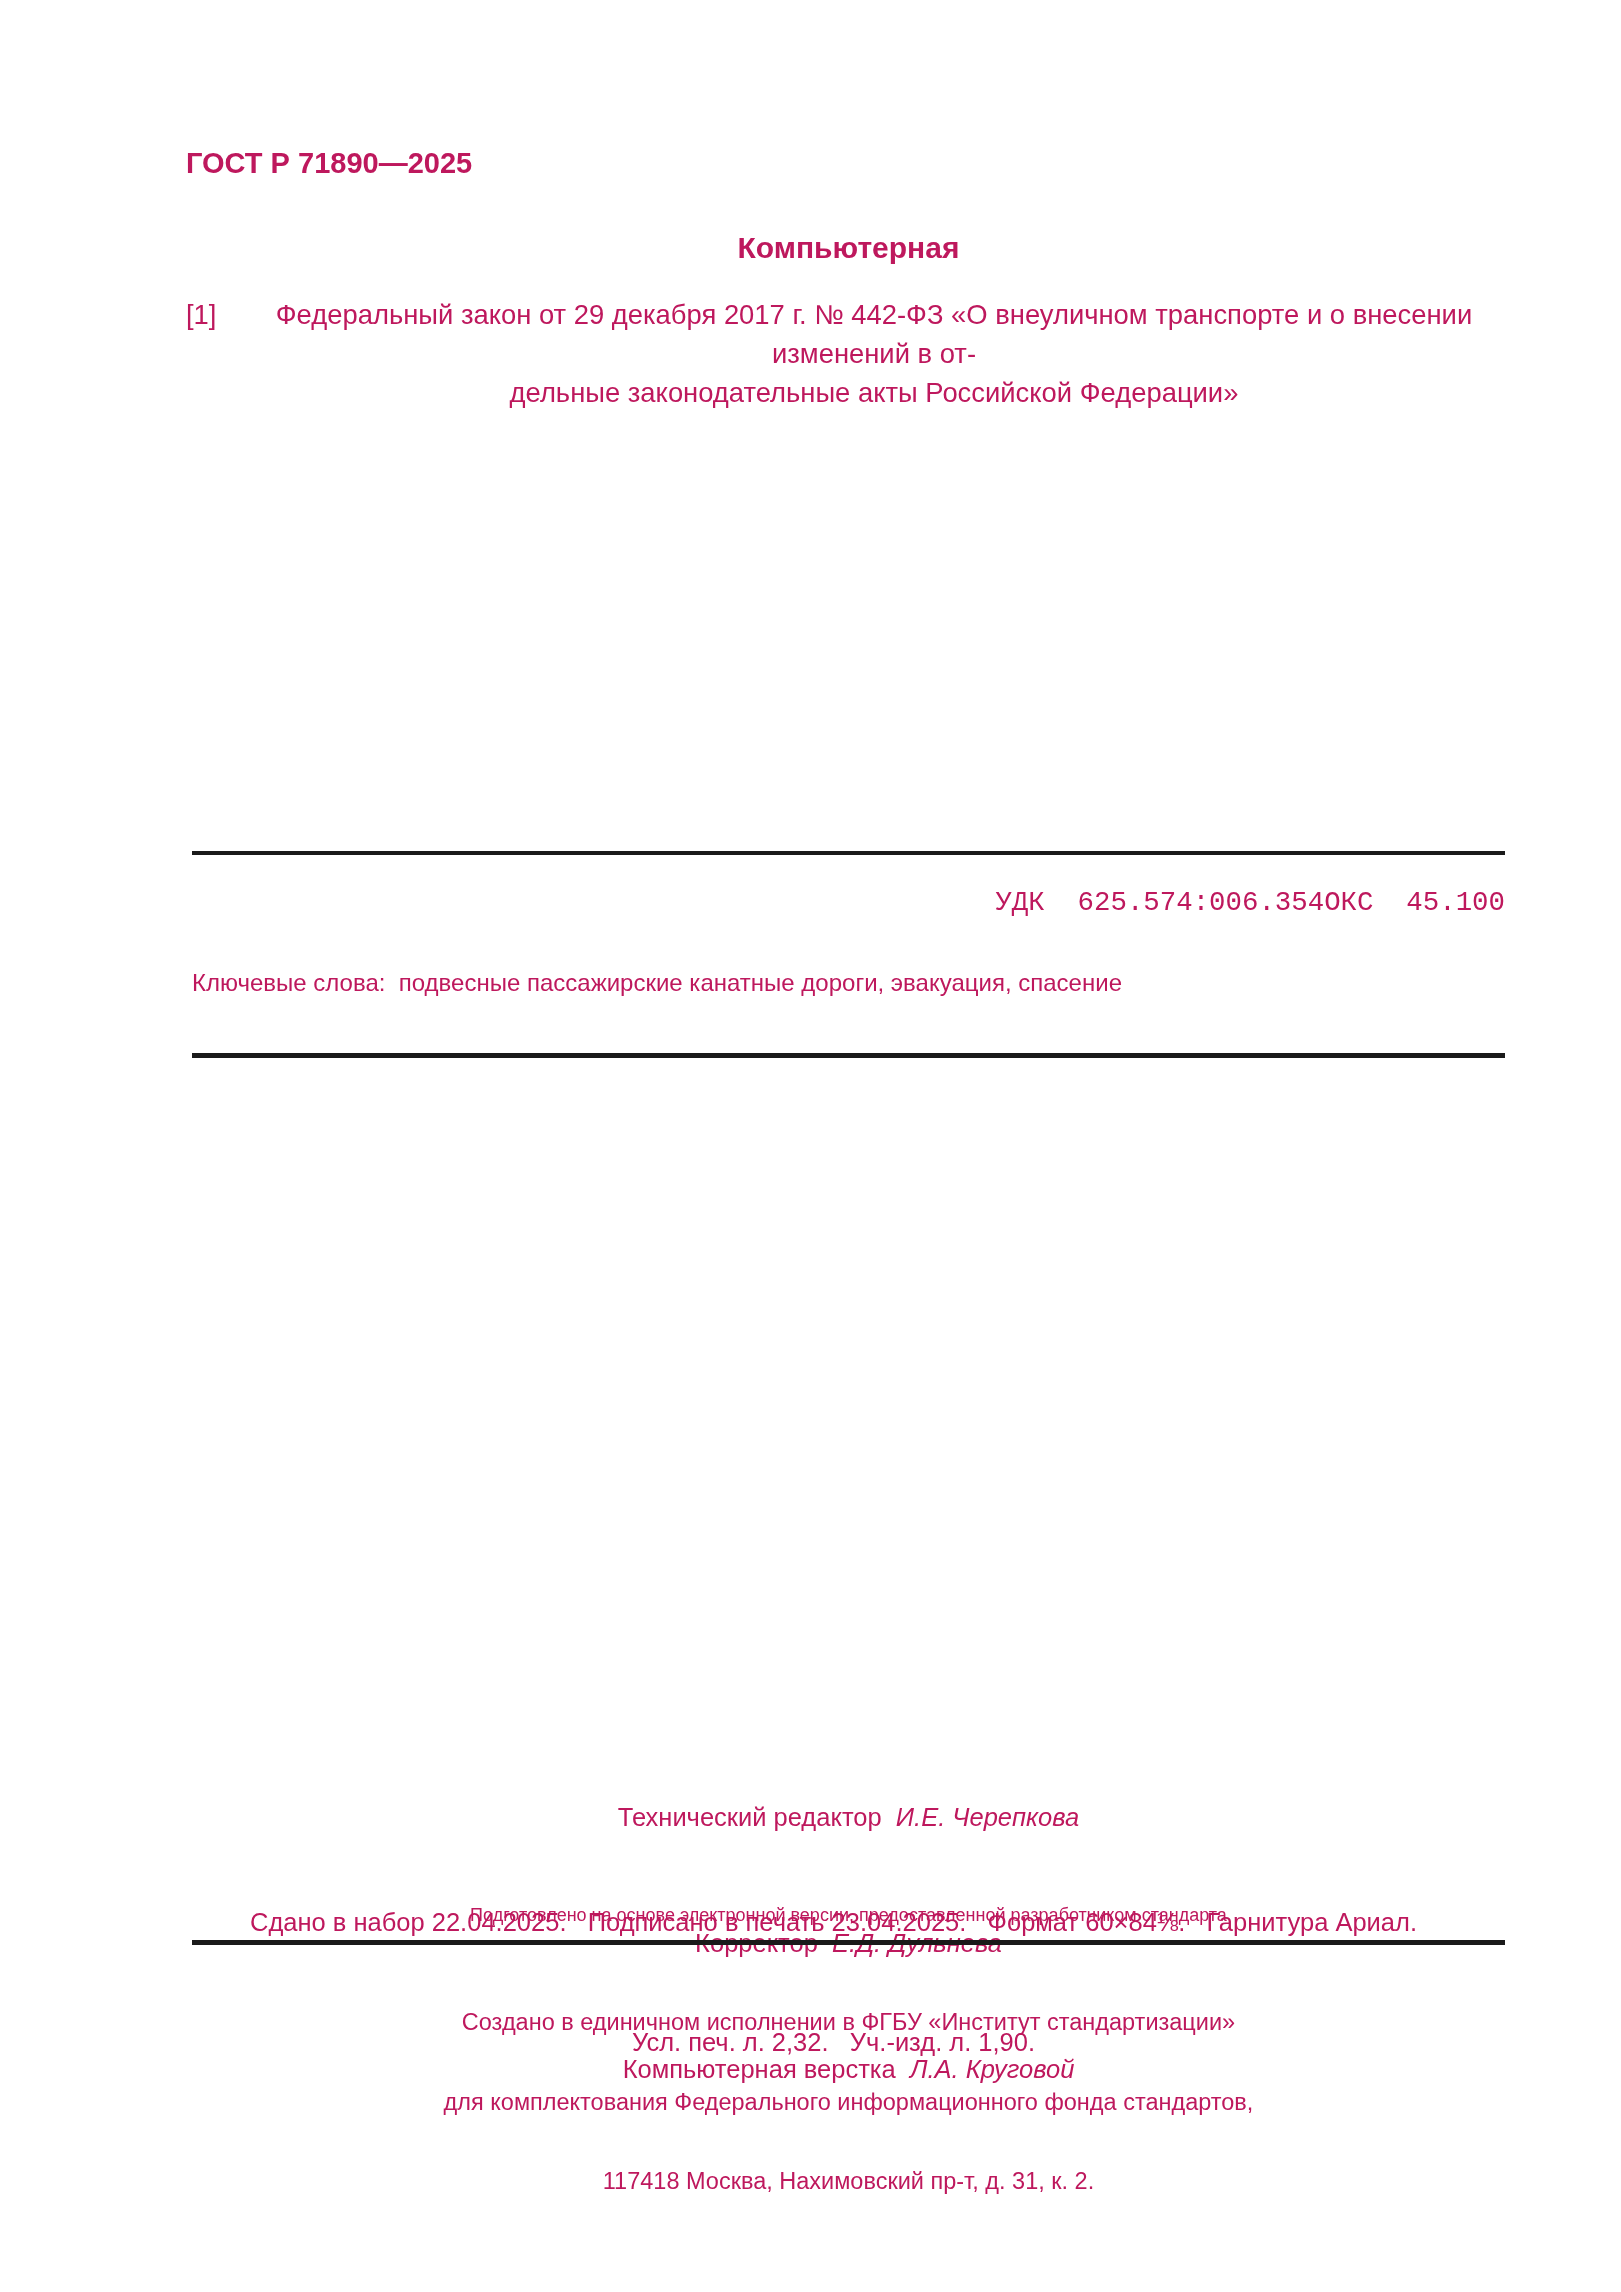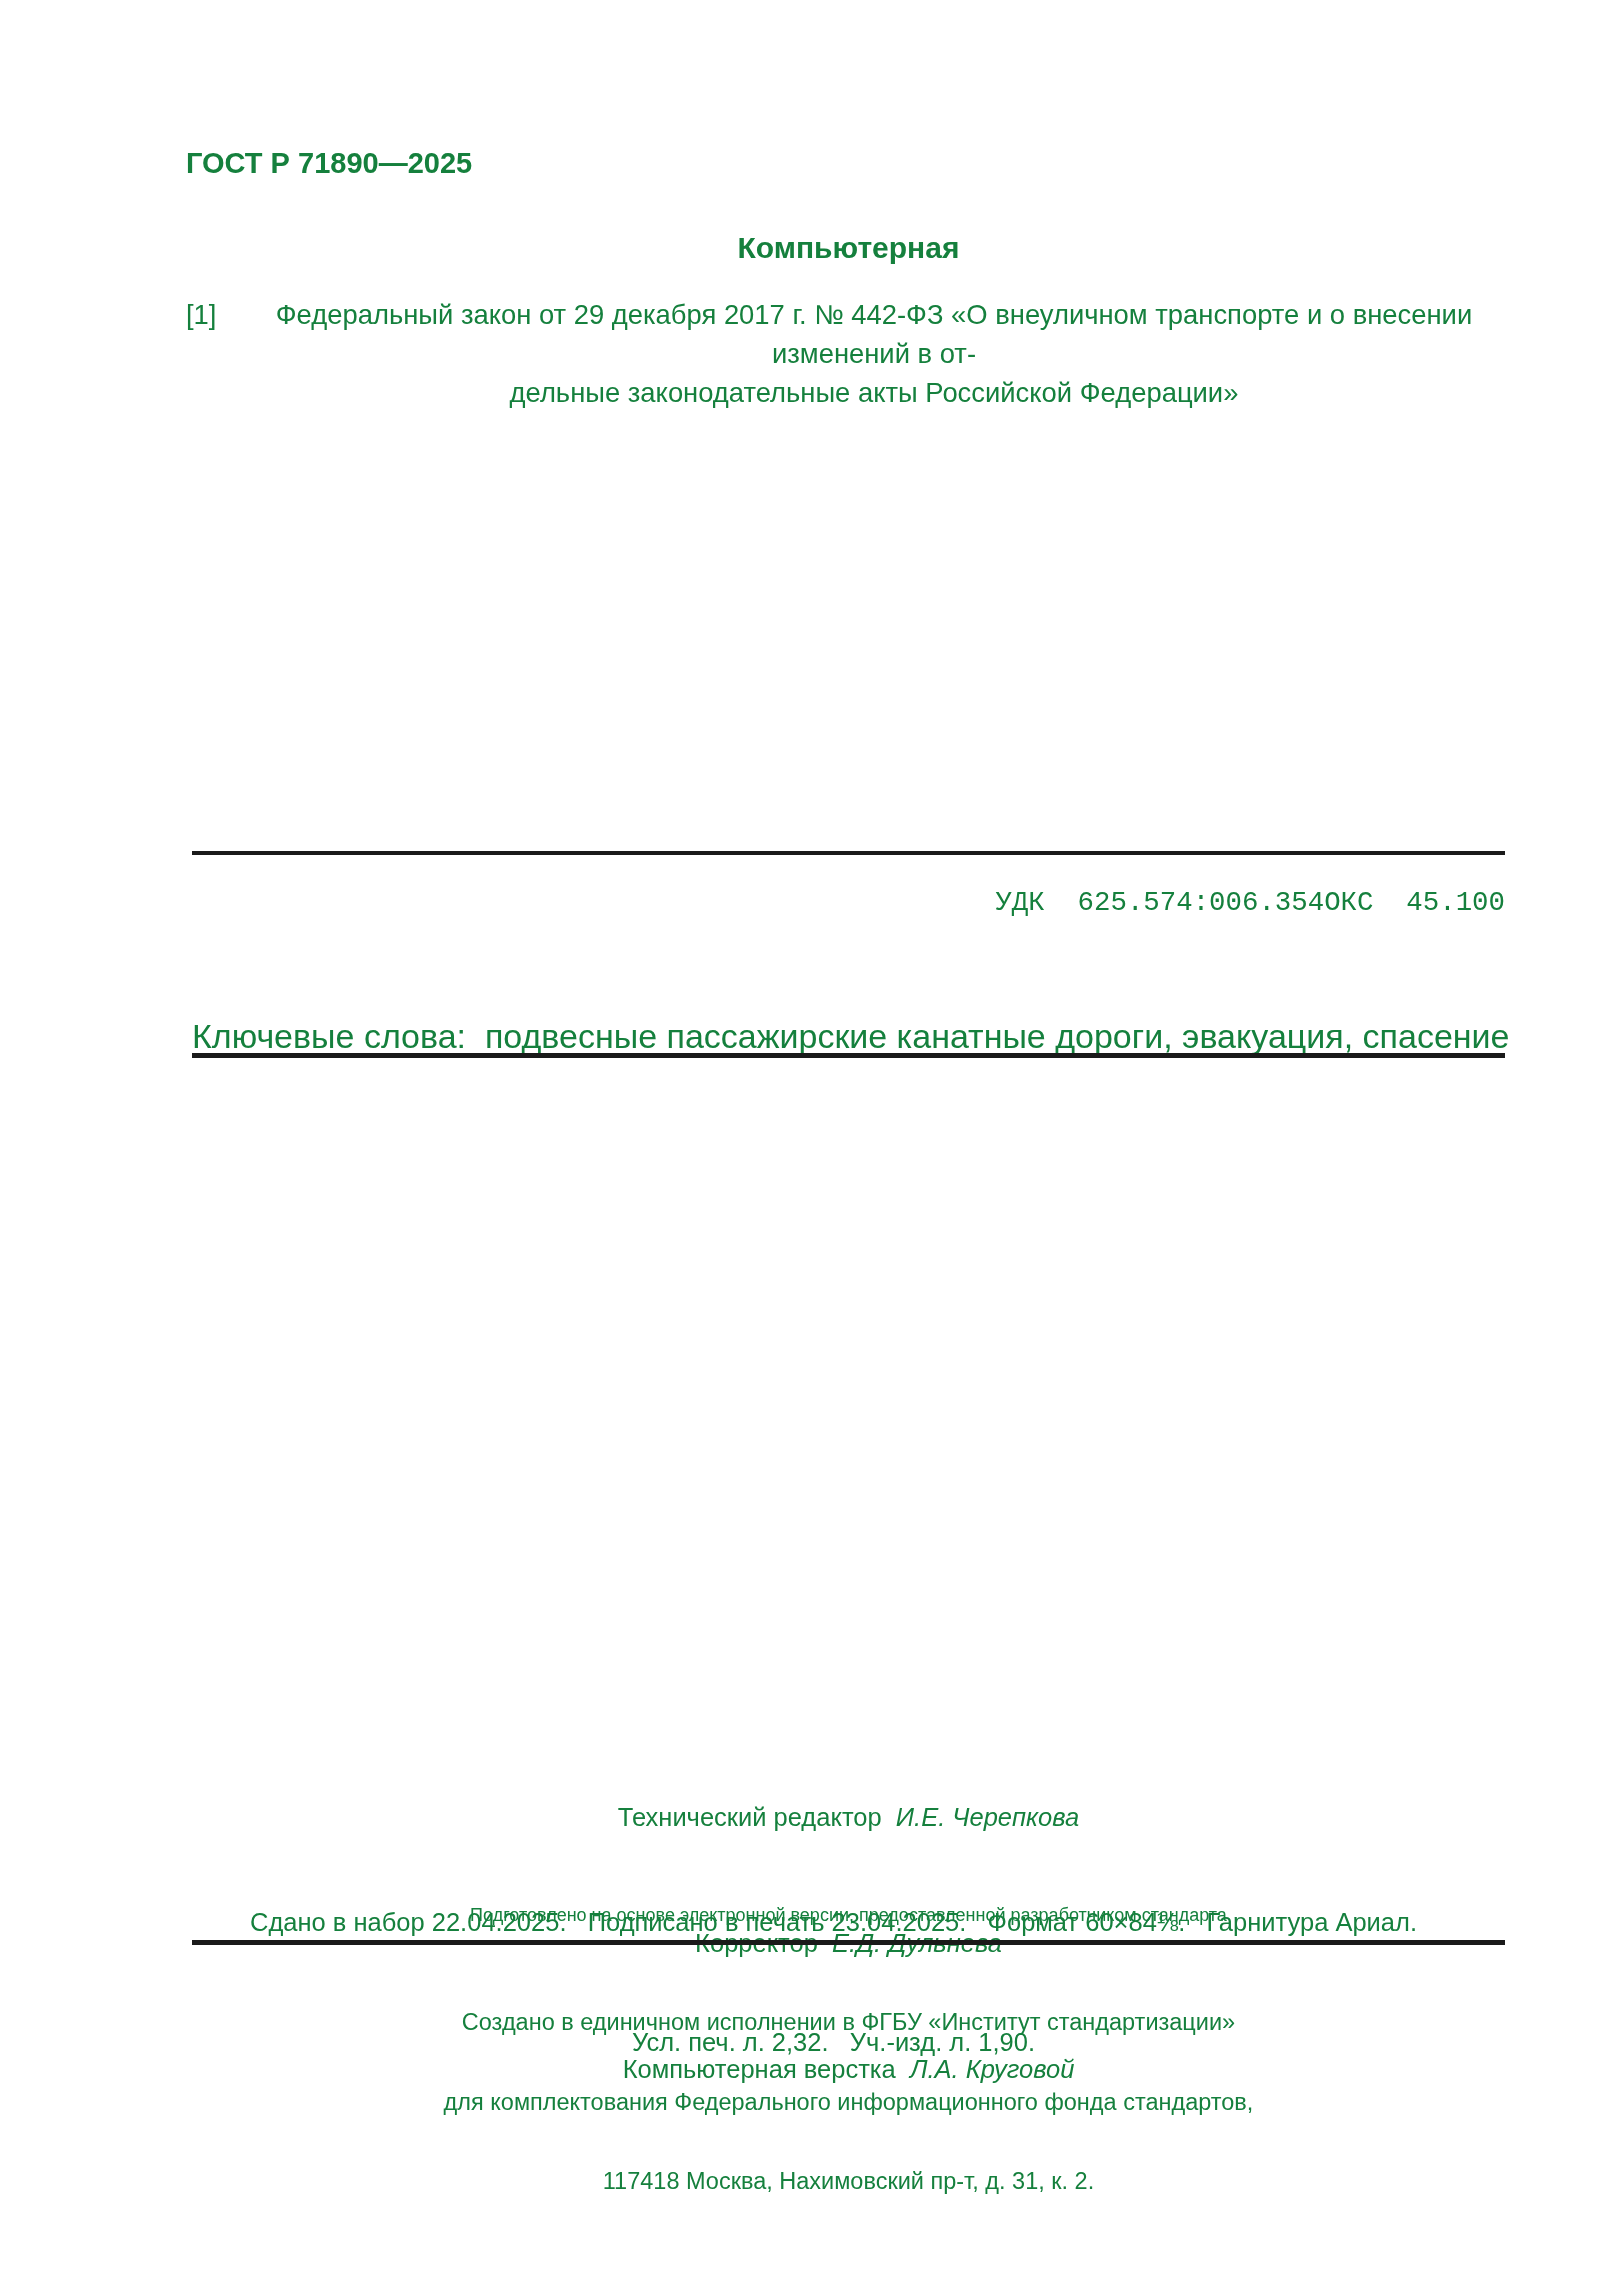--- a/index.html
+++ b/index.html
@@ -6,21 +6,21 @@
     margin: 0;
     padding: 0;
     background: #ffffff;
   }
   .page {
     position: relative;
     width: 1621px;
     height: 2293px;
     background: #ffffff;
     font-family: "Liberation Sans", sans-serif;
-    color: #15803d;
+    color: #be185d;
     overflow: hidden;
   }
   .std-num {
     position: absolute;
     left: 186px;
     top: 147px;
     font-size: 29px;
     font-weight: bold;
     white-space: pre;
   }
@@ -69,23 +69,22 @@
     justify-content: flex-end;
     font-size: 27.4px;
     white-space: pre;
     font-family: Liberation Mono, monospace;
   }
   .keywords {
     position: absolute;
     left: 192px;
     top: 969px;
     width: 1313px;
-    font-size: 34px;
+    font-size: 24px;
     white-space: pre;
-    margin-top: 48px;
   }
   .staff-block {
     position: absolute;
     left: 192px;
     top: 1712px;
     width: 1313px;
     text-align: center;
     font-size: 25.5px;
     line-height: 42px;
     white-space: pre;

